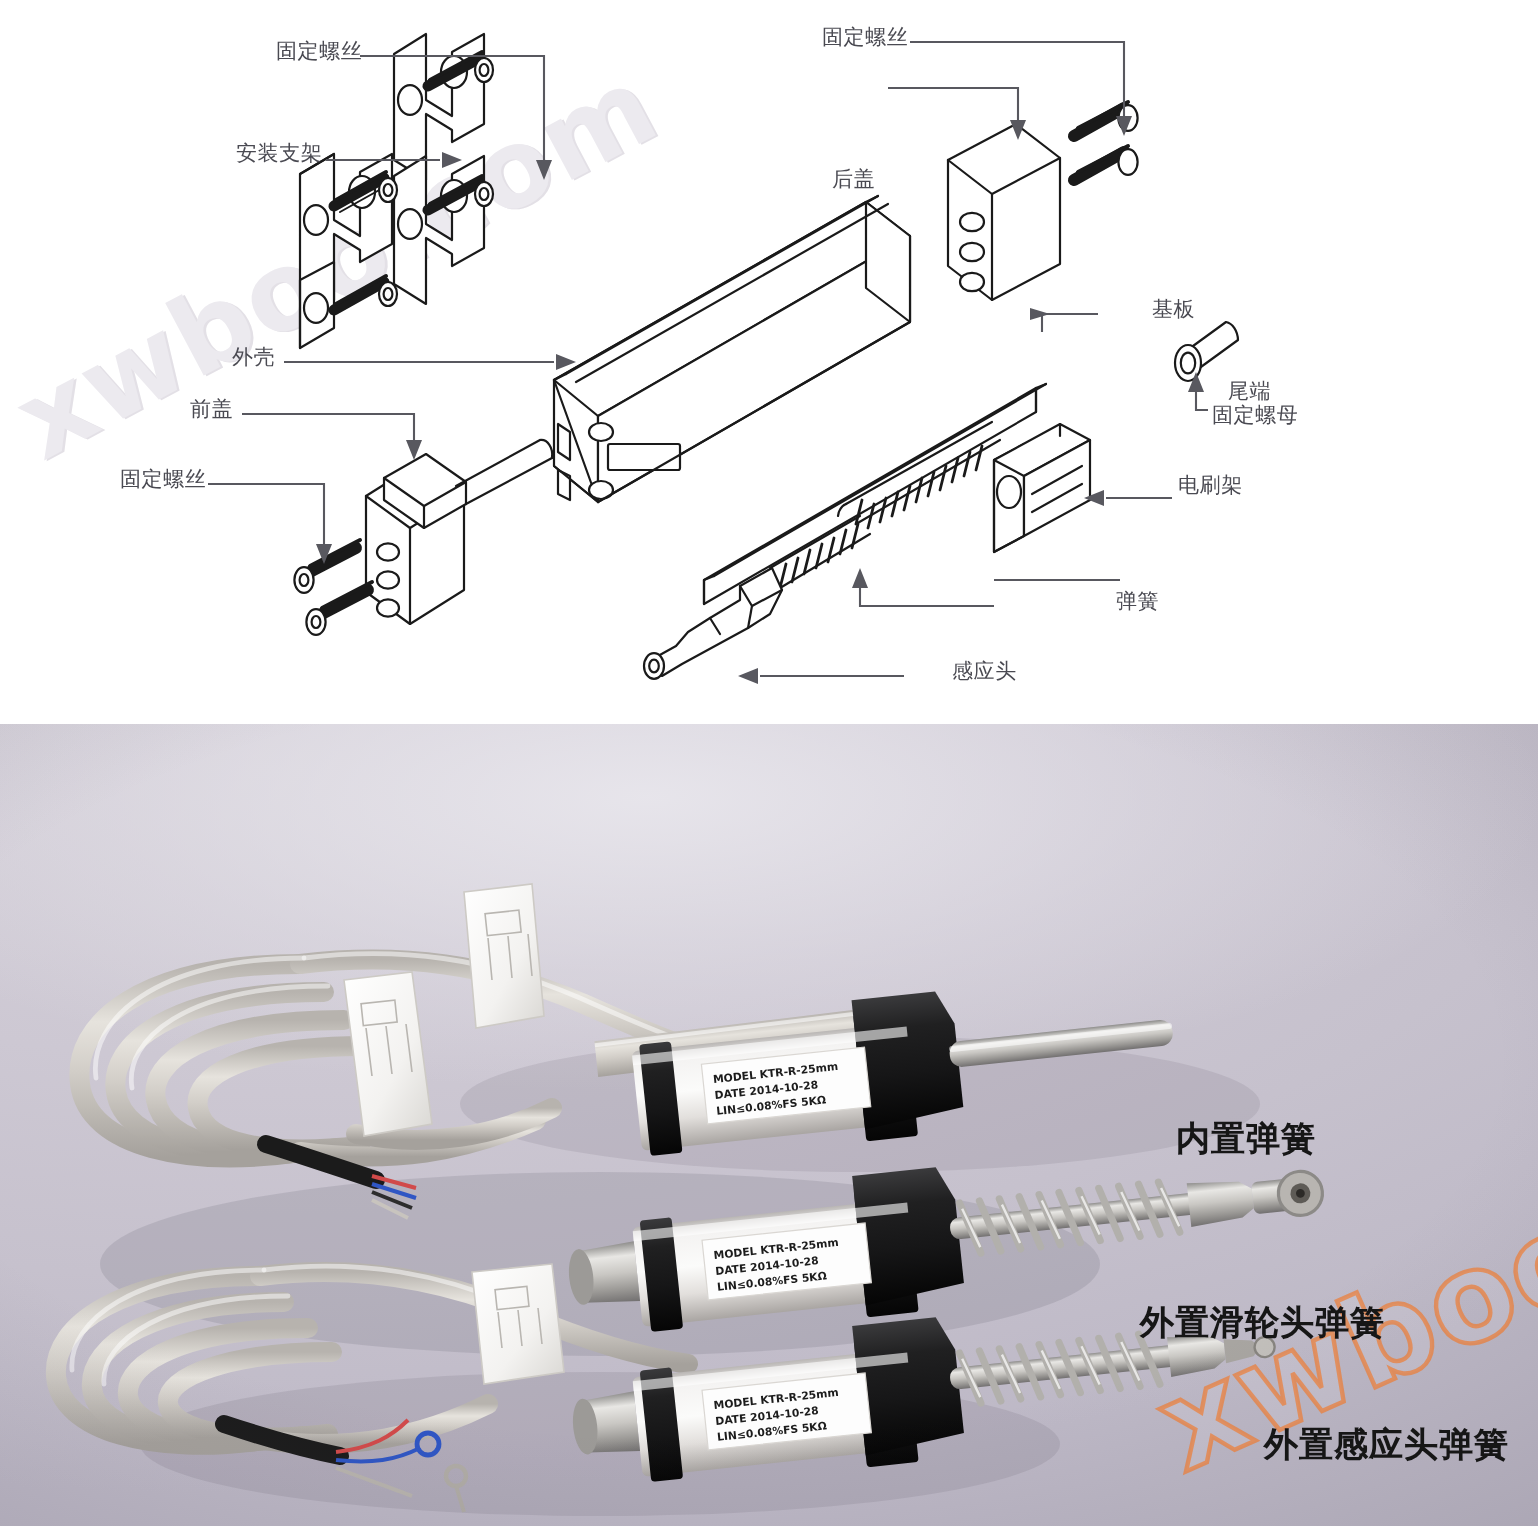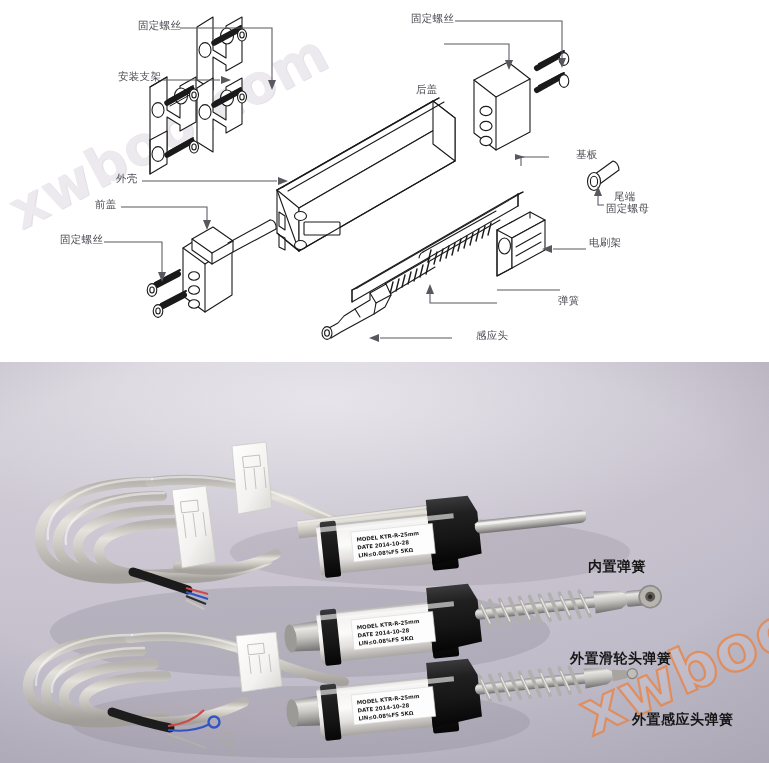--- a/index.html
+++ b/index.html
@@ -29,21 +29,21 @@
       radial-gradient(120% 90% at 18% 6%, #d5d1d9 0%, #cdc8d3 40%, #c6c1cd 70%, #bdb8c6 100%);
   }
   #photo .floorglow{position:absolute;left:-10%;top:-12%;width:130%;height:70%;
     background:radial-gradient(60% 70% at 40% 30%, rgba(232,230,236,.95) 0%, rgba(225,222,230,.45) 45%, rgba(0,0,0,0) 75%);
   }
   #photo .vign{position:absolute;inset:0;
     background:radial-gradient(95% 85% at 45% 42%, rgba(0,0,0,0) 55%, rgba(80,75,90,.20) 100%);}
   #photo svg{position:absolute;left:0;top:0;}
 
   .plabel{
-    position:absolute;color:#161616;font-weight:bold;font-size:14px;white-space:nowrap;
+    position:absolute;color:#161616;font-weight:bold;font-size:17px;white-space:nowrap;
     font-family:"DejaVu Sans","Liberation Sans",sans-serif;letter-spacing:.5px;
   }
   .wm-orange{
     position:absolute;font-weight:bold;font-size:62px;letter-spacing:1px;
     transform:rotate(-24deg);pointer-events:none;
     font-family:"DejaVu Sans","Liberation Sans",sans-serif;
     color:rgba(255,255,255,0.10);
     -webkit-text-stroke:2.2px rgba(243,116,33,0.62);
   }
 </style>

